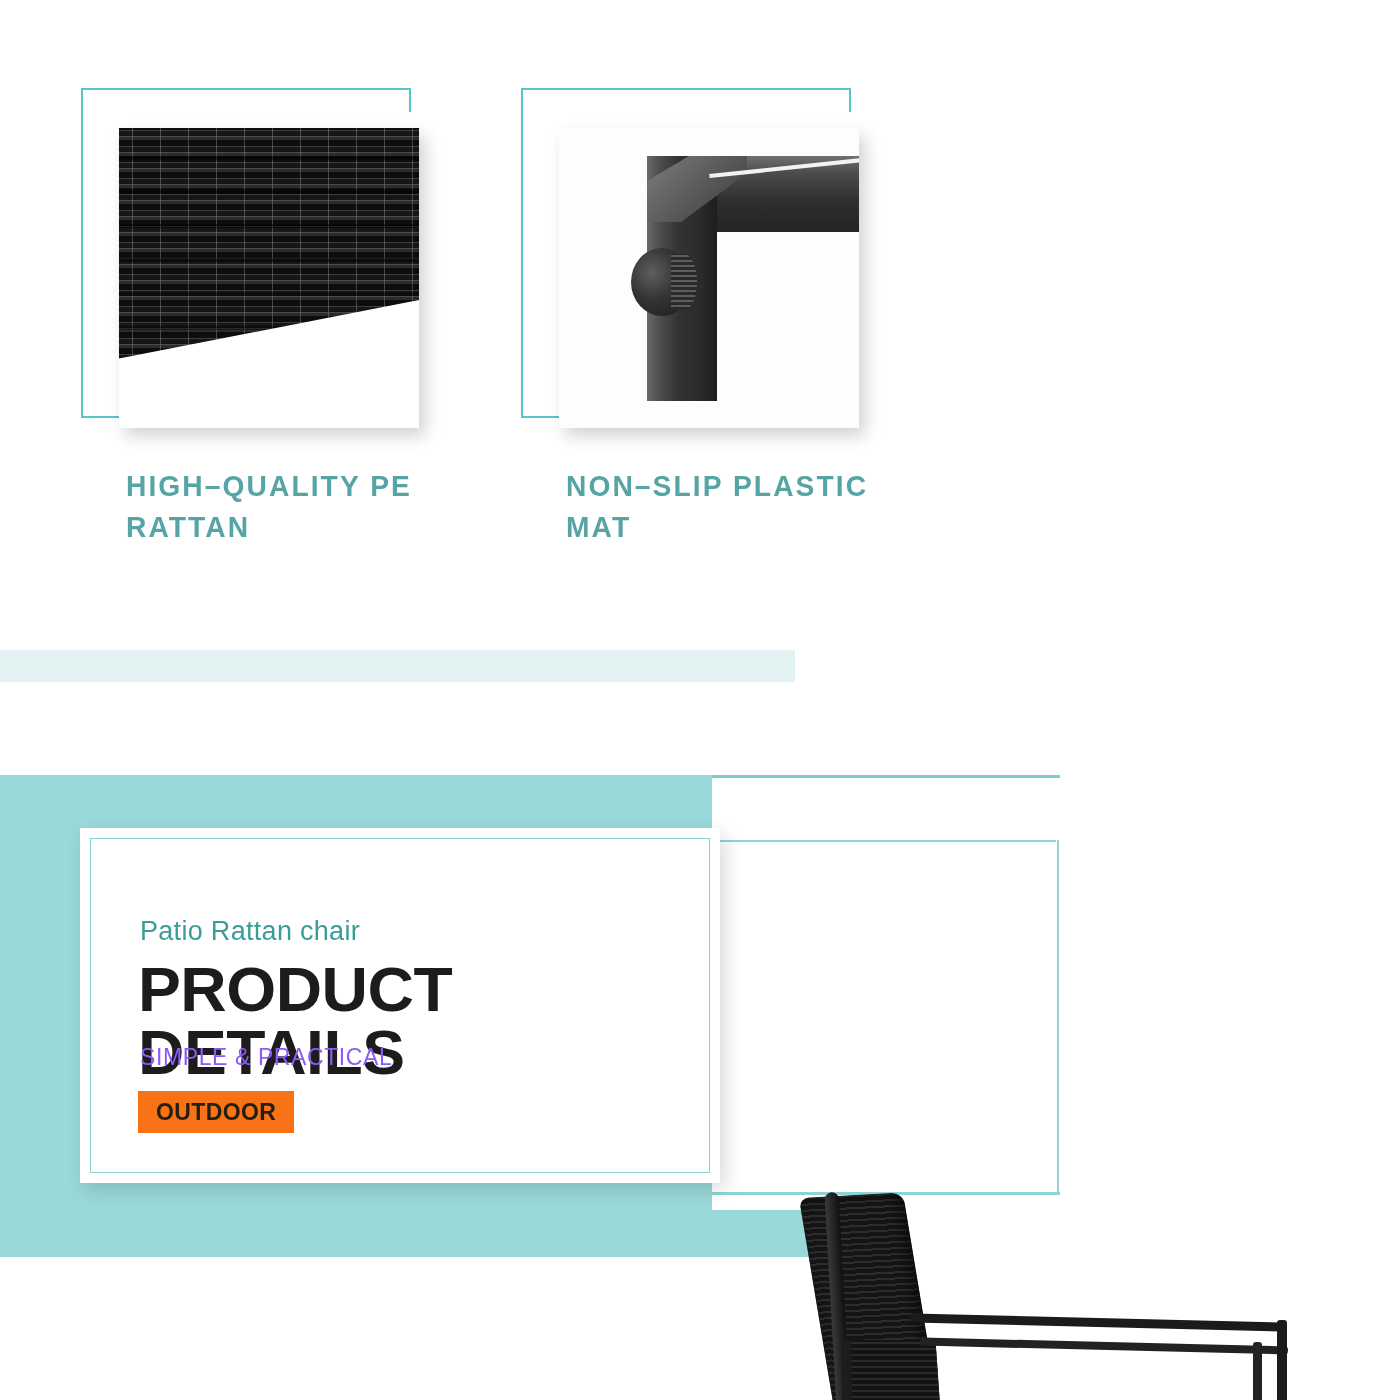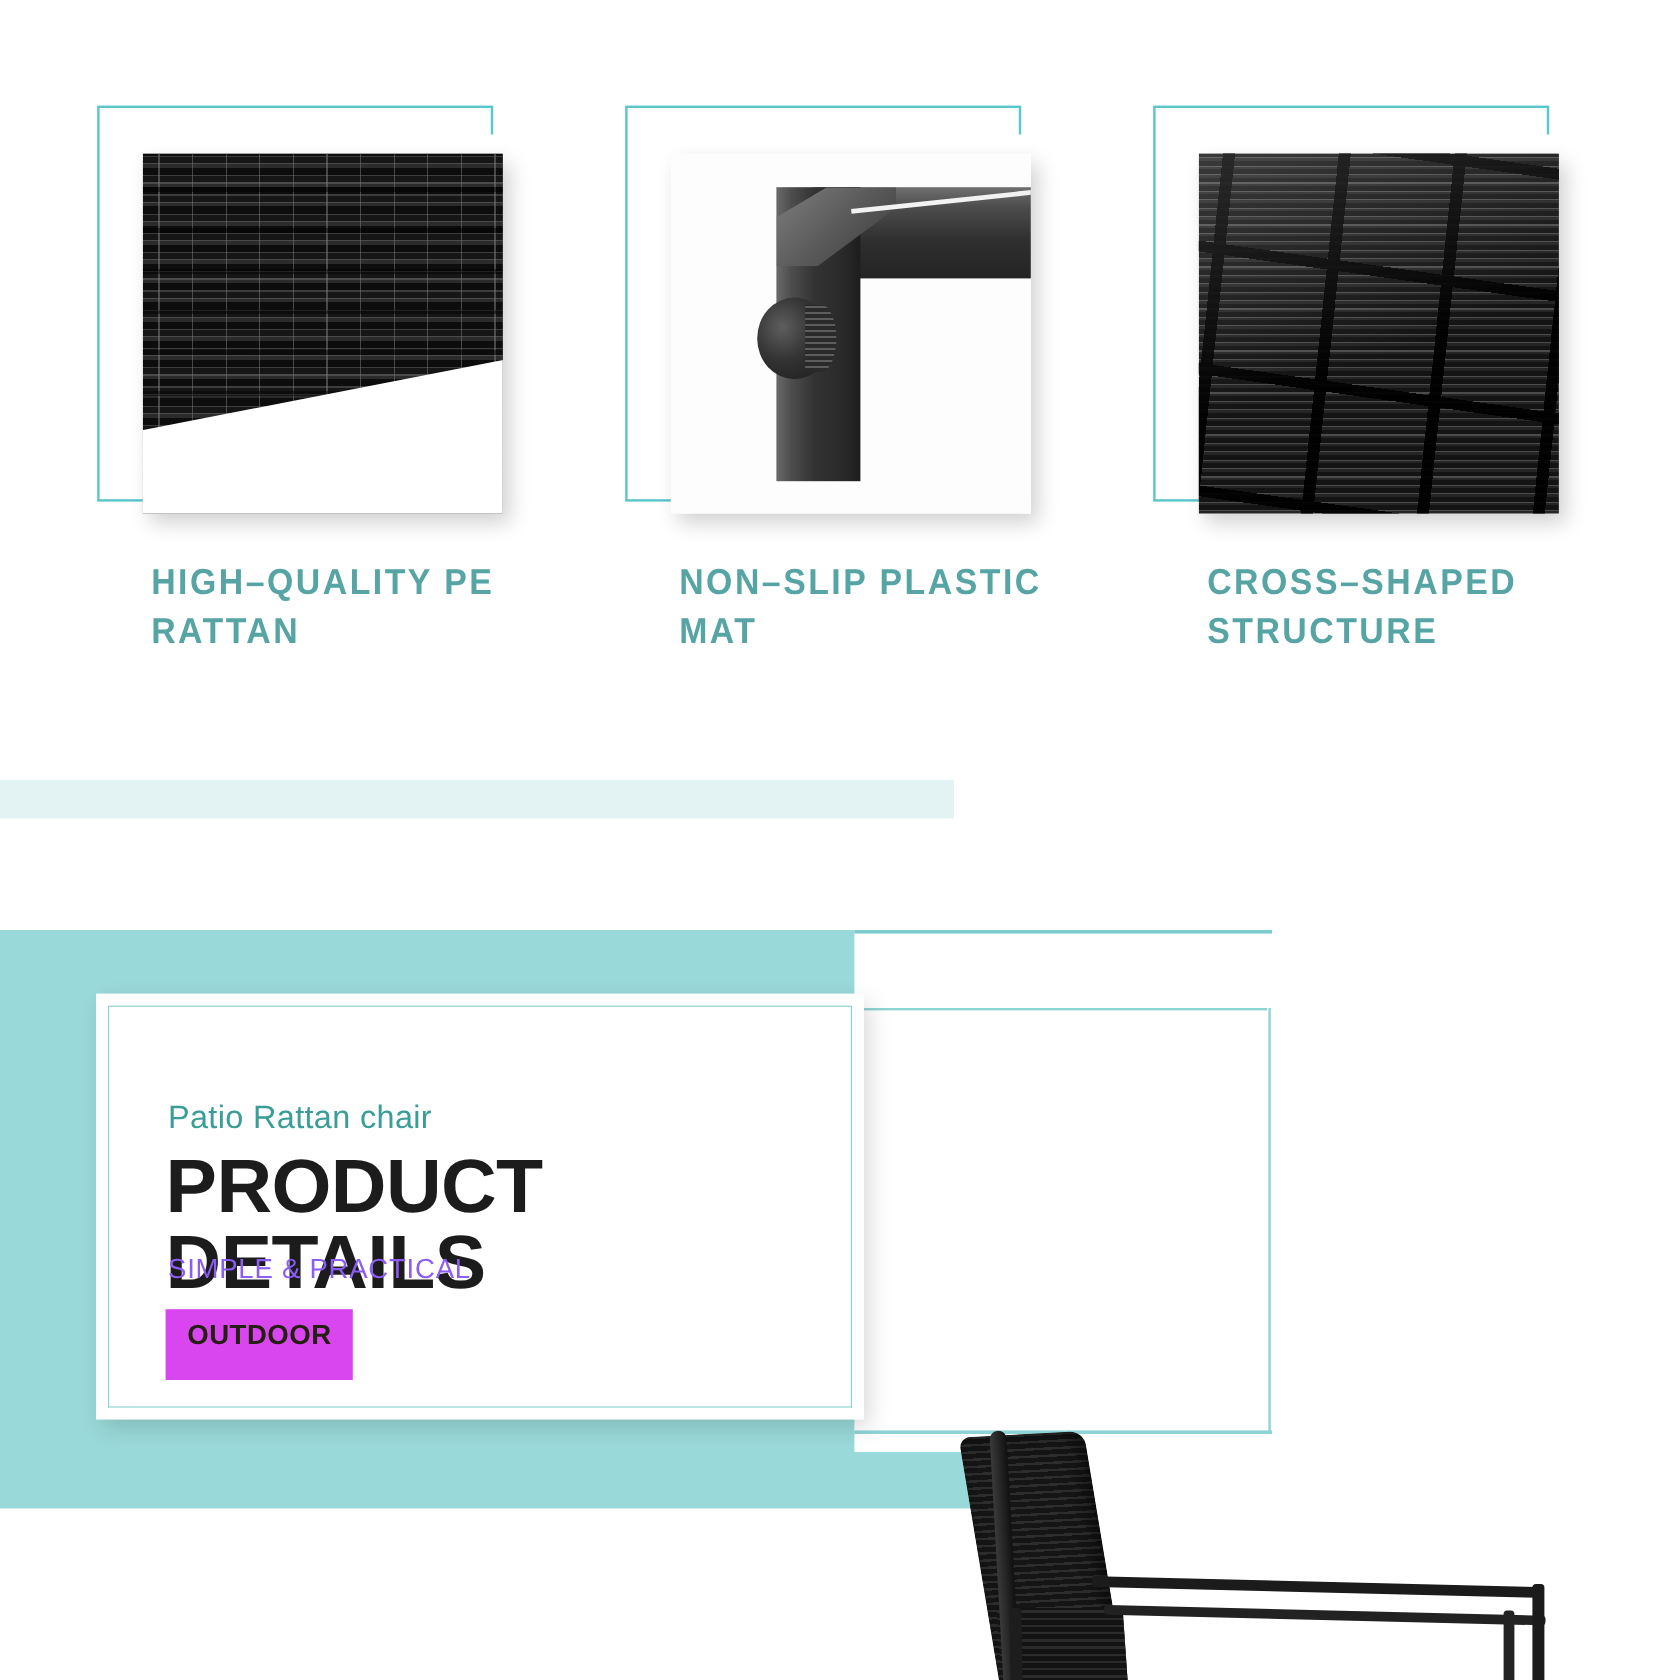--- a/index.html
+++ b/index.html
@@ -164,22 +164,22 @@
     font-family:"Liberation Sans Narrow","Liberation Sans",sans-serif;
     transform:scaleX(1.02); transform-origin:left center;
   }
   .subline {
     position:absolute; left:60px; top:216px;
     color:#8b5cf6; font-size:23px; letter-spacing:.6px;
     font-family:"Liberation Sans Narrow","Liberation Sans",sans-serif;
   }
   .badge {
     position:absolute; left:58px; top:263px;
-    background:#d946ef; color:#231f11;
-    padding:8px 18px 24px 18px;
+    background:#f97316; color:#231f11;
+    padding:8px 18px 7px 18px;
     font-size:23px; font-weight:bold; letter-spacing:.4px;
     font-family:"Liberation Sans Narrow","Liberation Sans",sans-serif;
   }
 
   
   #chair { position:absolute; left:780px; top:590px; width:560px; height:700px; }
   .ch { position:absolute; }
 
   
   .back-panel {
@@ -251,29 +251,20 @@
           <div class="metal-vert"></div>
           <div class="metal-bevel"></div>
           <div class="metal-hilite"></div>
           <div class="metal-knob"></div>
         </div>
       </div>
     </div>
     <div class="card-caption">NON–SLIP PLASTIC MAT</div>
   </div>
 
-  <div class="feature-card" id="feature-card-2">
-    <div class="card-frame"></div>
-    <div class="card-photo">
-      <div class="photo-inner">
-        <div class="tex-cross"></div>
-      </div>
-    </div>
-    <div class="card-caption">CROSS–SHAPED STRUCTURE</div>
-  </div>
 
 </div>
 
 <div id="lower">
 
   <div class="band-light"></div>
   <div class="teal-block"></div>
   <div class="teal-block-low"></div>
   <div class="teal-line-top"></div>
   <div class="teal-line-mid"></div>

